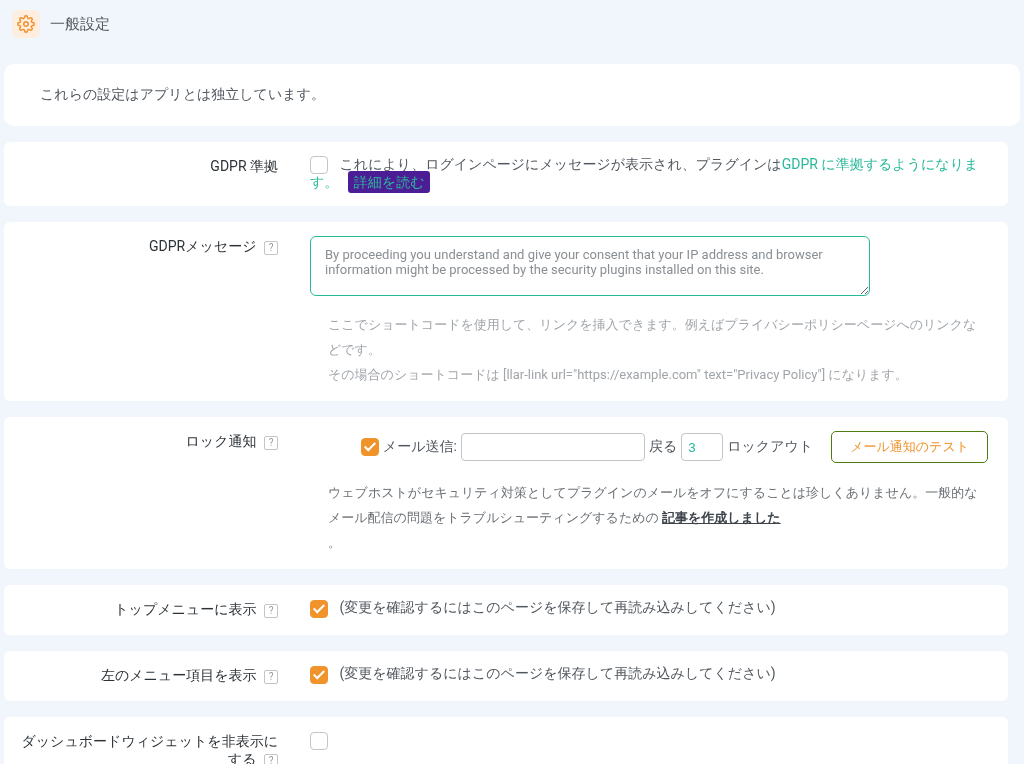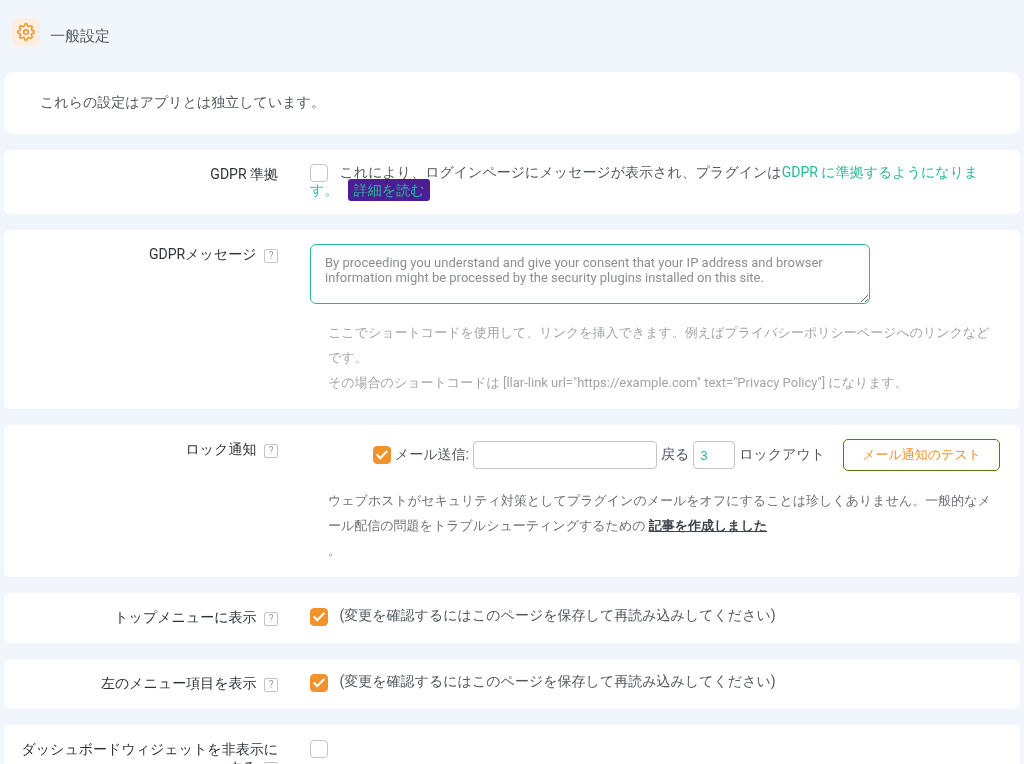--- a/index.html
+++ b/index.html
@@ -1,22 +1,22 @@
 <!DOCTYPE html>
 <html><head>
 <meta charset="utf-8">
 <style>
 * { box-sizing: border-box; margin: 0; padding: 0; }
 body { font-family: -apple-system, BlinkMacSystemFont, "Segoe UI", Roboto, "Helvetica Neue", Arial, sans-serif; background: #f0f6fc; color: #3c434a; font-size: 14px; width: 1024px; }
-.page-header { display: flex; align-items: flex-end; padding: 10px 20px 8px 12px; margin-top: 8px; }
+.page-header { display: flex; align-items: center; padding: 10px 20px 8px 12px; }
 .header-icon-box { width: 28px; height: 28px; background: #fdeee0; border-radius: 6px; display: flex; align-items: center; justify-content: center; margin-right: 10px; }
 .header-icon-box svg { width: 18px; height: 18px; stroke: #f0932b; fill: none; stroke-width: 2; }
 .page-title { font-size: 15px; color: #50575e; font-weight: 500; }
 .intro-card { background: #ffffff; margin: 18px 4px 8px 4px; border-radius: 10px; padding: 22px 36px; color: #50575e; }
-.setting-card { background: #ffffff; margin: 16px 4px 0 4px; border-radius: 6px; display: flex; }
+.setting-card { background: #ffffff; margin: 16px 16px 0 4px; border-radius: 6px; display: flex; }
 .label-col { width: 298px; flex-shrink: 0; padding: 16px 24px 16px 10px; text-align: right; color: #2c3338; font-size: 14px; }
 .value-col { flex: 1; padding: 14px 20px 14px 8px; color: #50575e; }
 .help-q { display: inline-block; width: 14px; height: 14px; border: 1px solid #c3c4c7; color: #999; border-radius: 2px; font-size: 10px; line-height: 12px; text-align: center; margin-left: 4px; vertical-align: 0px; cursor: pointer; }
 .chk { display: inline-block; width: 18px; height: 18px; border: 1px solid #c3c4c7; border-radius: 4px; background: #fff; vertical-align: middle; margin-right: 8px; cursor: pointer; position: relative; }
 .chk.on { background: #f0932b; border-color: #f0932b; }
 .chk.on::after { content: ""; position: absolute; left: 5px; top: 1px; width: 4px; height: 9px; border: solid #fff; border-width: 0 2px 2px 0; transform: rotate(45deg); }
 .inline-text { vertical-align: middle; }
 .link-teal { color: #29b99a; text-decoration: none; }
 .link-teal2 { color: #29b99a; background: #4c1d95; padding: 3px 6px; border-radius: 3px; text-decoration: none; margin-left: 6px; }
 .ta { width: 560px; min-height: 60px; border: 1px solid #29b99a; border-radius: 6px; padding: 10px 14px; color: #8a8f94; font-family: inherit; font-size: 13px; resize: both; }

